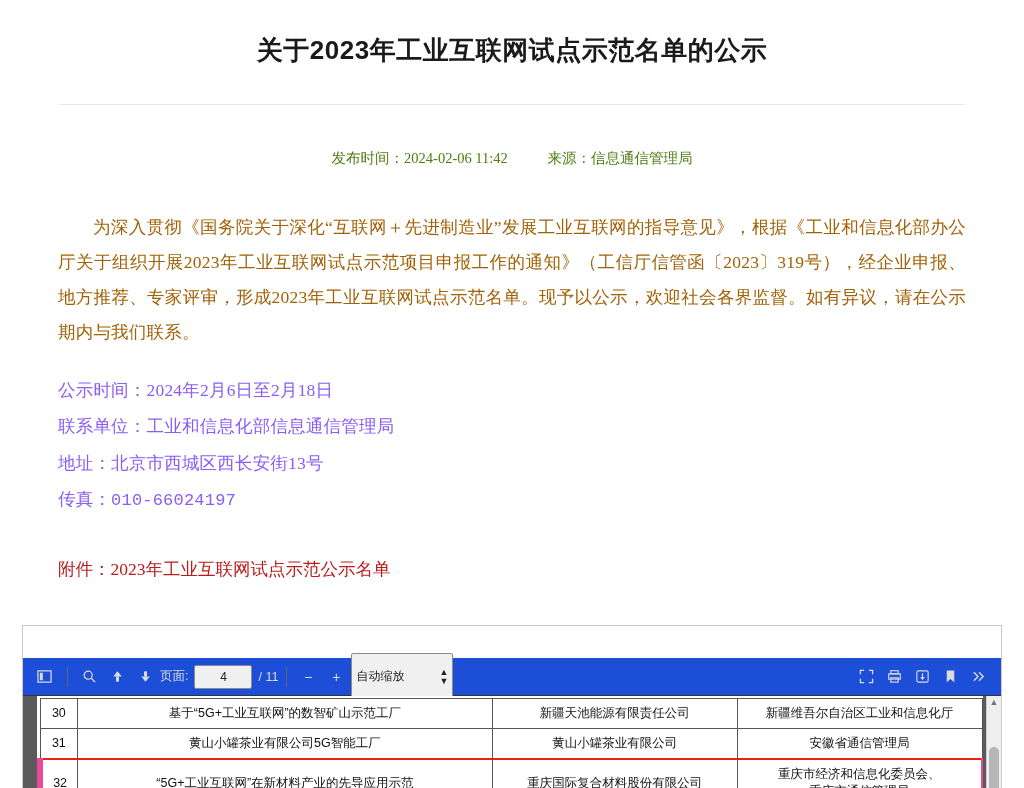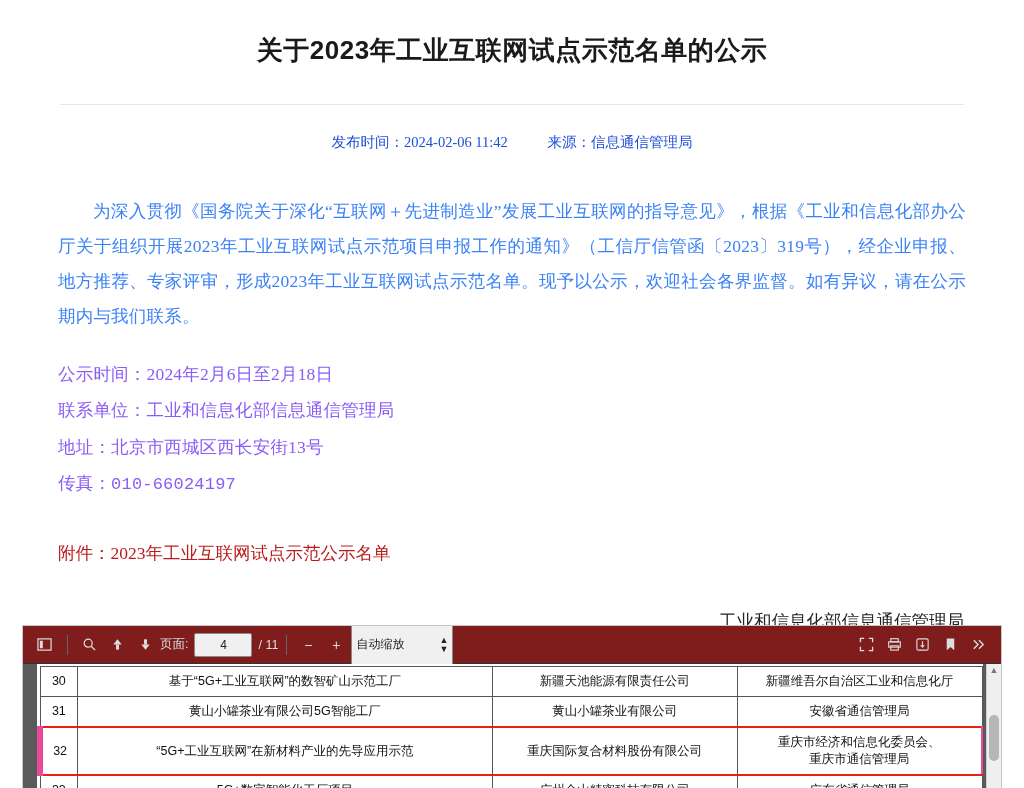--- a/index.html
+++ b/index.html
@@ -33,36 +33,36 @@
     letter-spacing: 0.5px;
     padding: 16px 40px 18px 40px;
     line-height: 1.35;
     font-family: "Liberation Sans", sans-serif;
   }
   .meta-bar {
     border-top: 1px solid #e6e6e6;
     margin: 0 30px;
     text-align: center;
     font-size: 14.5px;
-    color: #1d4ed8;
-    padding: 28px 0 0 0;
+    color: #4d7c0f;
+    padding: 44px 0 0 0;
     font-family: "Liberation Serif", serif;
   }
   .meta-bar .meta-item {
     display: inline-block;
     margin: 0 18px;
   }
   .body-wrap {
     padding: 0 28px;
     margin-top: 42px;
   }
   p.para {
     font-size: 17.5px;
     line-height: 2.0;
-    color: #3b82f6;
+    color: #a16207;
     margin: 0 0 20px 0;
     text-align: justify;
     text-indent: 2em;
     letter-spacing: 0.2px;
   }
   .info-list {
     margin: 22px 0 0 0;
   }
   .info-list .line {
     font-size: 17.5px;
@@ -96,29 +96,30 @@
     bottom: 0;
     width: 980px;
     height: 180px;
     background: #ffffff;
     border: 1px solid #c8c8c8;
     box-sizing: border-box;
     overflow: hidden;
   }
   .pdf-toolbar {
     height: 38px;
-    background: #7f1d1d;
+    background: #1d4ed8;
     display: flex;
     align-items: center;
     padding: 0 8px;
     box-sizing: border-box;
     color: #f0f0f0;
     font-family: "Liberation Sans", sans-serif;
     font-size: 12px;
     border-bottom: 1px solid #333;
+    margin-top: 32px;
   }
   .tb-btn {
     width: 26px;
     height: 26px;
     display: flex;
     align-items: center;
     justify-content: center;
     color: #dcdcdc;
     margin-right: 2px;
     border-radius: 2px;

